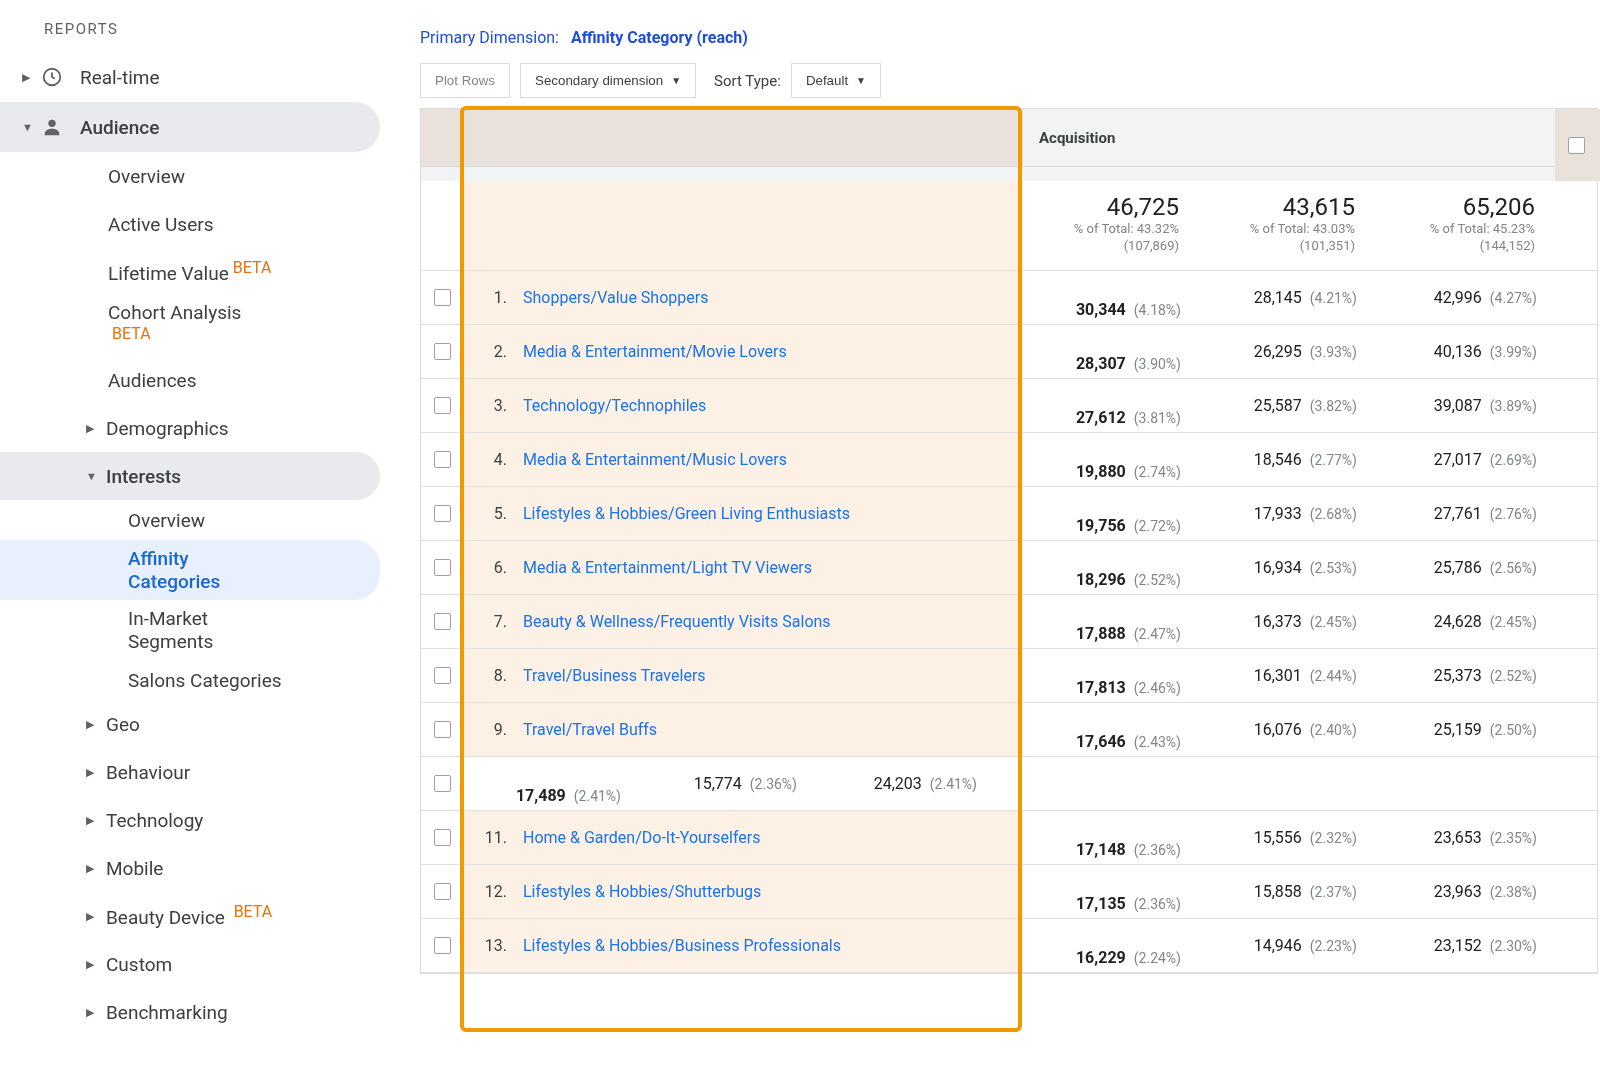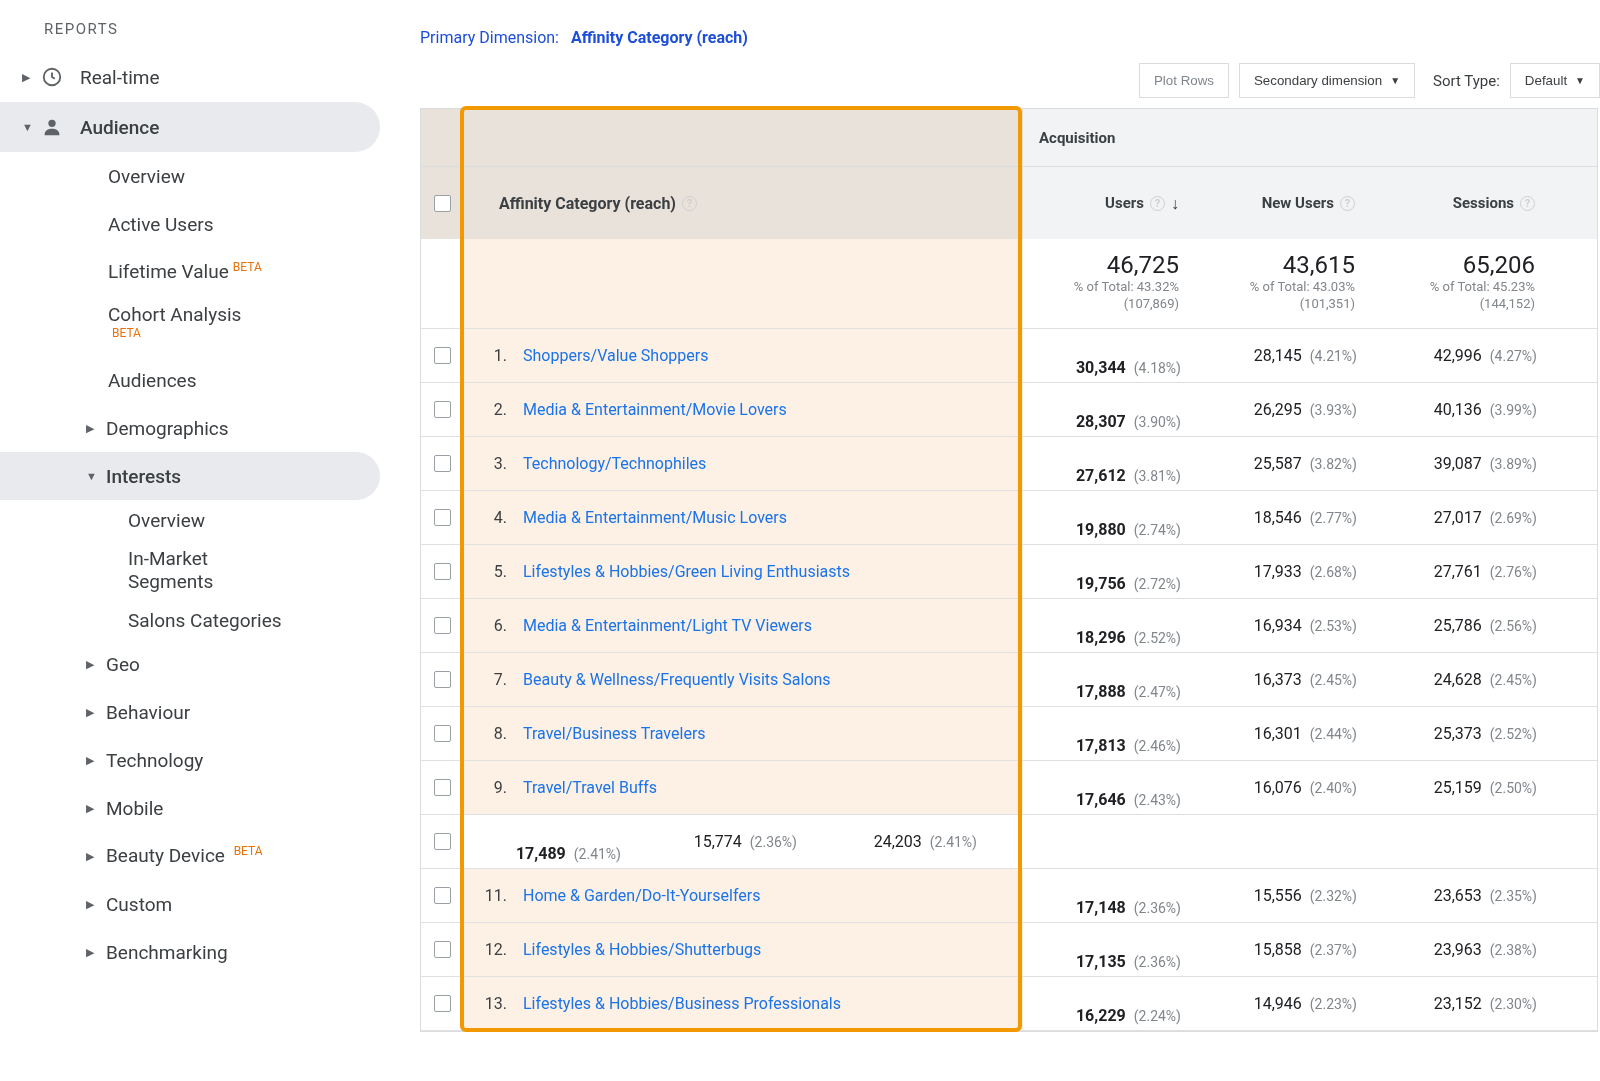--- a/index.html
+++ b/index.html
@@ -11,28 +11,28 @@
   .sb-row { display:flex; align-items:center; height:50px; padding-left:22px; cursor:pointer; }
   .sb-row .caret { width:16px; font-size:11px; color:#5f6368; }
   .sb-row .nav-ico { width:28px; display:flex; justify-content:center; align-items:center; margin-right:14px; color:#5f6368; }
   .sb-row.active-grp { background:#e8eaed; border-top-right-radius:26px; border-bottom-right-radius:26px; font-weight:500; }
   .sb-sub { padding-left:108px; height:48px; display:flex; align-items:center; font-size:19px; cursor:pointer; }
   .sb-sub2 { padding-left:128px; height:40px; display:flex; align-items:center; font-size:19px; cursor:pointer; }
   .sb-sub.row2L, .sb-sub2.row2L { height:60px; }
   .sb-sub .caret2 { margin-left:-22px; width:20px; font-size:11px; color:#5f6368; }
   .sb-sub.active-sect { background:#e8eaed; border-top-right-radius:26px; border-bottom-right-radius:26px; font-weight:500; }
   .sb-sub2.sel { color:#1967d2; background:#e8f0fe; border-top-right-radius:26px; border-bottom-right-radius:26px; font-weight:500; }
-  .beta { color:#e8710a; font-size:12px; vertical-align:super; margin-left:4px; }
+  .beta { color:#e8710a; font-size:16px; vertical-align:super; margin-left:4px; }
   .clock-ico svg, .person-ico svg { width:22px; height:22px; }
   .nav-label { flex:1; }
   
   .content { flex:1; padding:28px 0 0 40px; }
   .pdim { font-size:16px; color:#1d4ed8; margin-bottom:16px; }
   .pdim-val { font-weight:700; margin-left:8px; }
-  .toolbar { display:flex; align-items:center; gap:10px; font-size:15px; margin-bottom:10px; margin-left:0;justify-content:flex-end; }
+  .toolbar { display:flex; align-items:center; gap:10px; font-size:15px; margin-bottom:10px; margin-left:0; }
   .tb-btn { border:1px solid #dadce0; background:#fff; padding:9px 14px; color:#80868b; cursor:default; }
   .tb-btn.dd { color:#3c4043; cursor:pointer; display:flex; align-items:center; gap:8px; }
   .tb-label { margin-left:8px; color:#3c4043; }
   .tri { font-size:10px; }
   
   .tbl { border:1px solid #dadce0; width:1178px; }
   .tbl-head { display:flex; background:#f1f3f4; }
   .chk-col { width:42px; display:flex; align-items:center; justify-content:center; }
   .cat-col { width:560px; position:relative; }
   .num-col { width:176px; }
@@ -115,20 +115,23 @@
       <span>Demographics</span>
     </div>
   <div class="sb-sub active-sect">
       <span class="caret2">▼</span>
       <span>Interests</span>
     </div>
 
   <div class="sb-sub2">
       <span>Overview</span>
     </div>
+  <div class="sb-sub2 sel row2L">
+      <span>Affinity<br>Categories</span>
+    </div>
   <div class="sb-sub2 row2L">
       <span>In-Market<br>Segments</span>
     </div>
   <div class="sb-sub2">
       <span>Salons Categories</span>
     </div>
 
   <div class="sb-sub">
       <span class="caret2">▶</span>
       <span>Geo</span>
@@ -172,21 +175,21 @@
       <span class="tri">▼</span>
     </button>
     <span class="tb-label">Sort Type:</span>
     <button class="tb-btn dd">
       <span>Default</span>
       <span class="tri">▼</span>
     </button>
   </div>
 
   <div class="tbl">
-    <div class="tbl-head" style="flex-direction:column;">
+    <div class="tbl-head" style="flex-direction:row;">
       <div class="hdr-top">
         <div class="chk-col"></div>
         <div class="cat-col" style="position:relative;">
           <div class="orange-frame" style="height:926px;"></div>
         </div>
         <div class="num-col acq-lbl" style="width:532px;">Acquisition</div>
       </div>
       <div class="hdr-bot">
         <div class="chk-col">
             <input type="checkbox" class="cb" style="">

